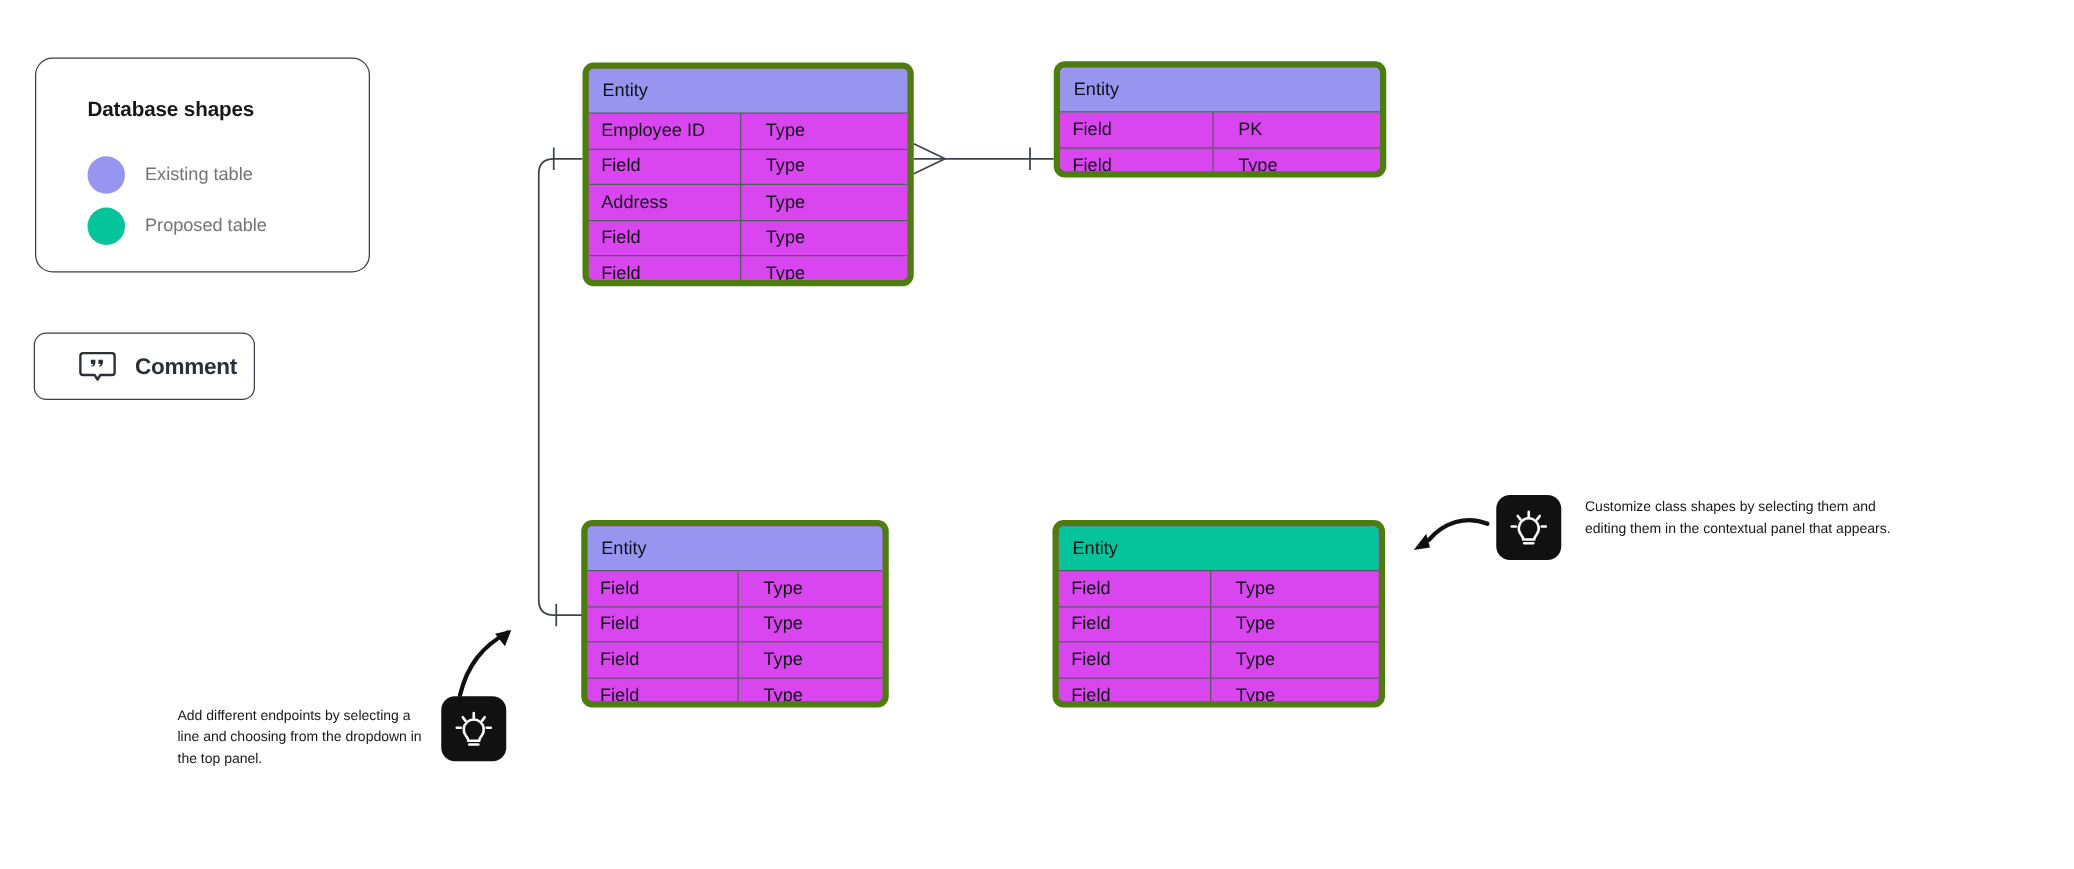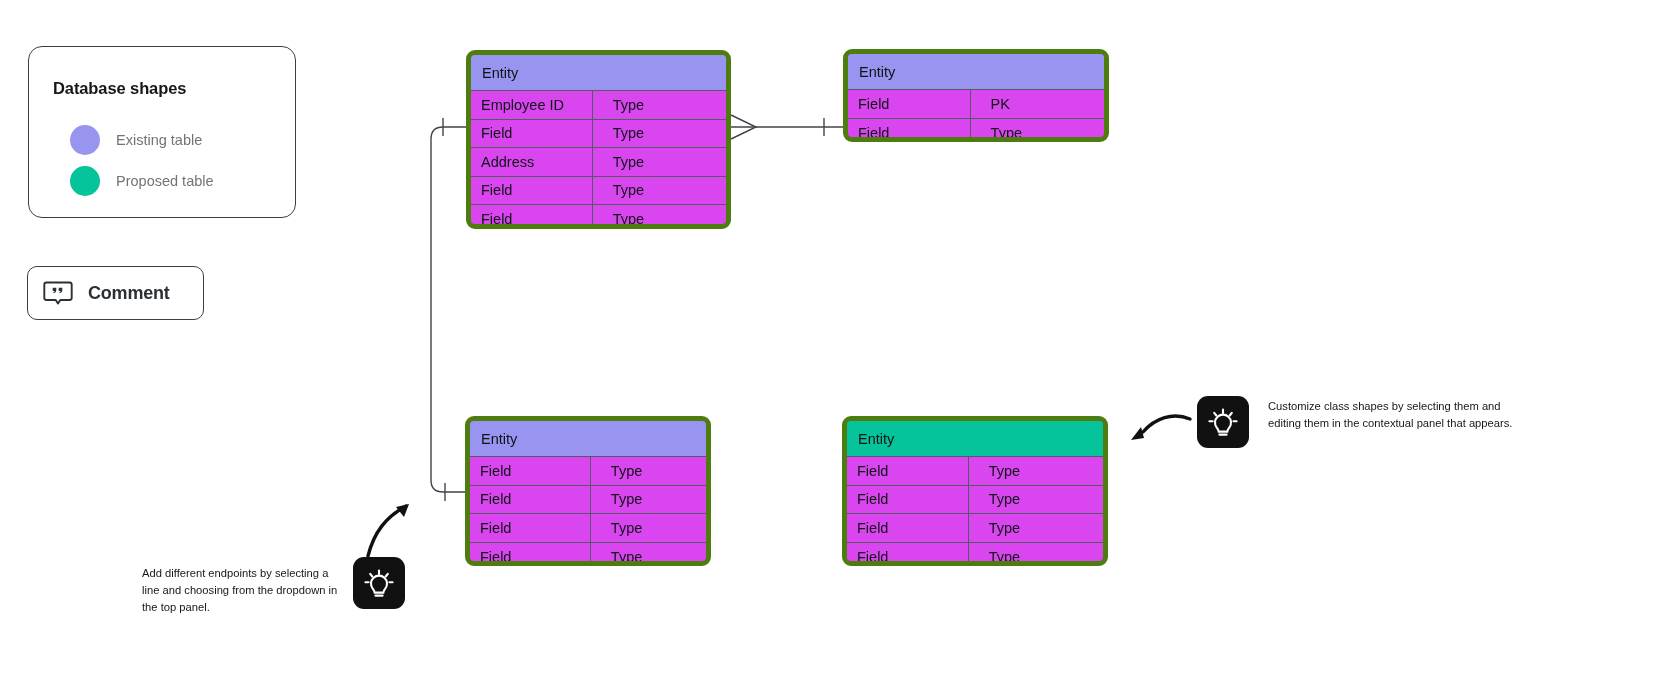--- a/index.html
+++ b/index.html
@@ -26,21 +26,21 @@
     top: 46px;
     width: 268px;
     height: 172px;
     border: 1px solid #3a3f47;
     border-radius: 14px;
     background: #ffffff;
     box-sizing: border-box;
   }
   .legend-title {
     position: absolute;
-    left: 24px;
+    left: 41px;
     top: 32px;
     font-size: 16.5px;
     font-weight: bold;
     color: #15171a;
     letter-spacing: -0.1px;
   }
   .legend-row {
     position: absolute;
     left: 41px;
     display: flex;
@@ -67,20 +67,21 @@
     top: 266px;
     width: 177px;
     height: 54px;
     border: 1px solid #3a3f47;
     border-radius: 10px;
     background: #ffffff;
     box-sizing: border-box;
     display: flex;
     align-items: center;
     cursor: pointer;
+    padding-left: 20px;
   }
   .comment-icon {
     margin-left: 14px;
     width: 32px;
     height: 32px;
     flex: 0 0 auto;
     display: block;
   }
   .comment-label {
     margin-left: 14px;

